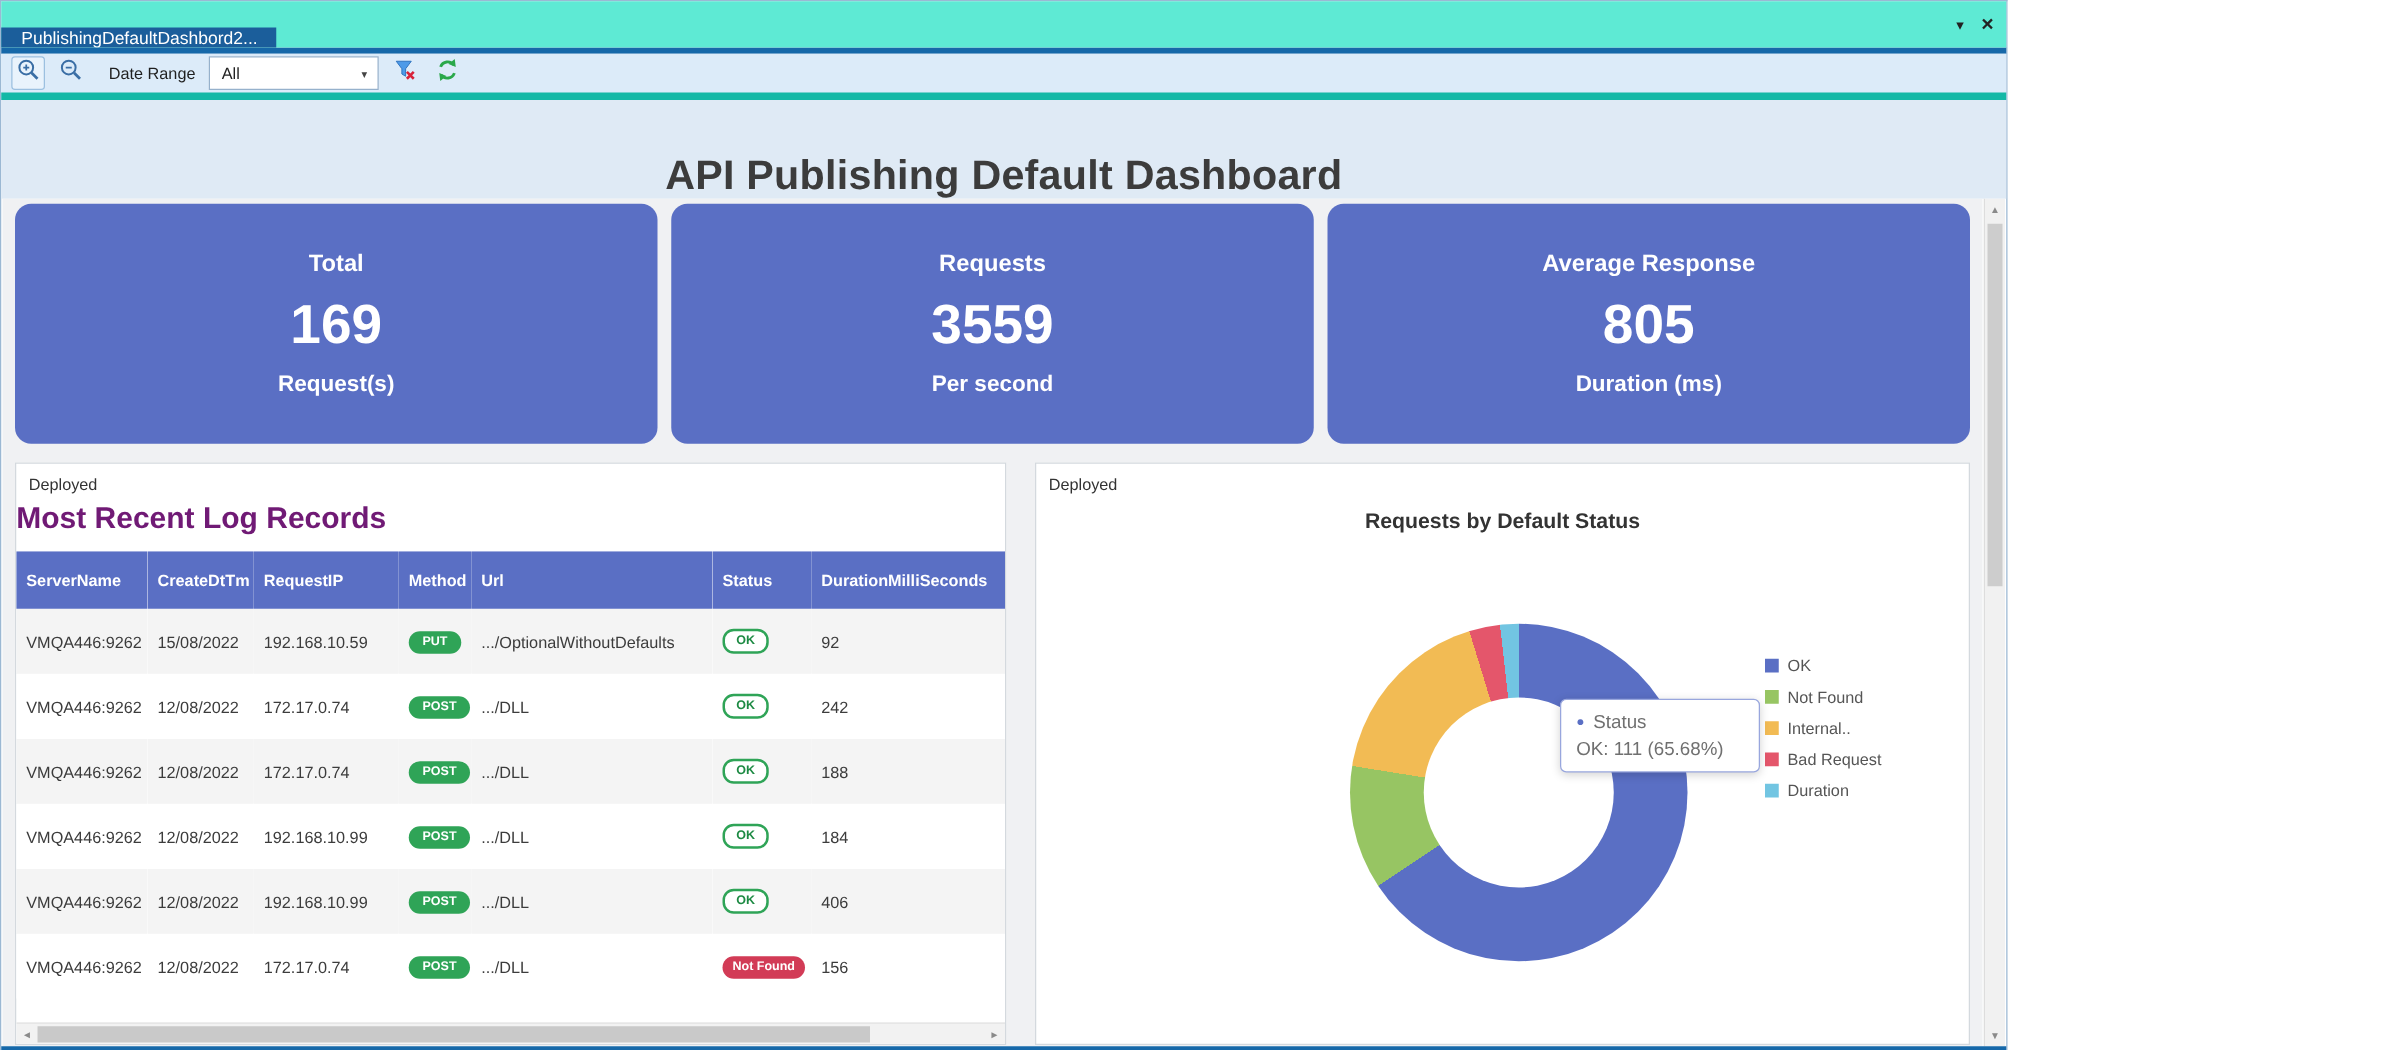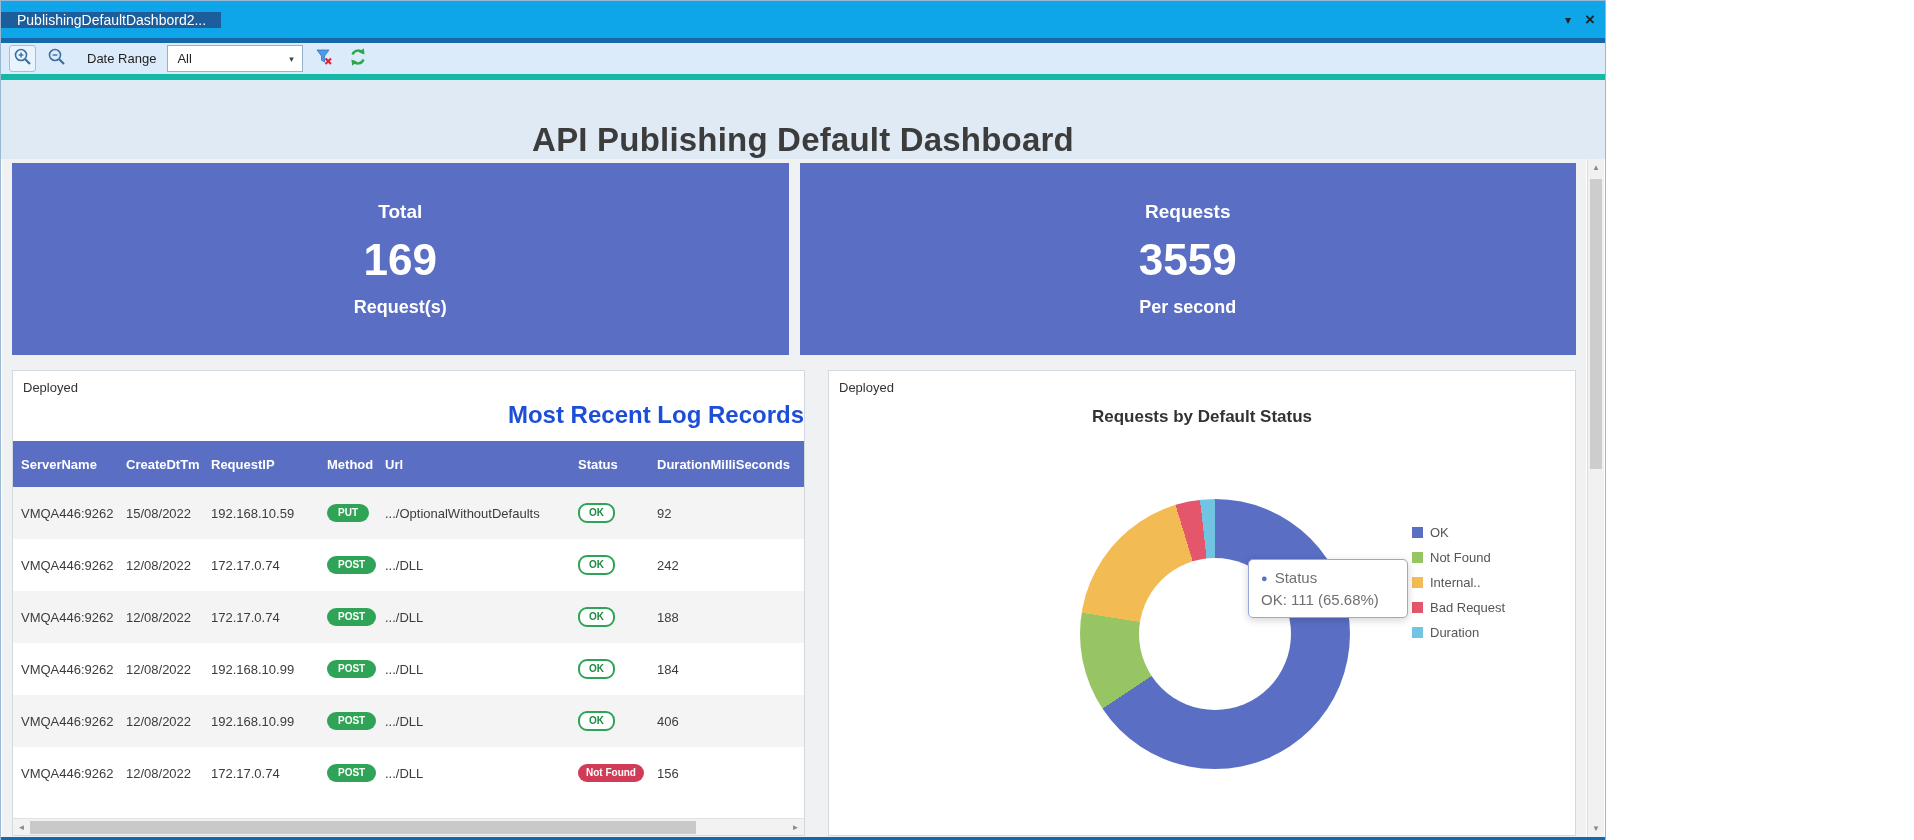--- a/index.html
+++ b/index.html
@@ -4,21 +4,21 @@
 <style>
   * { margin:0; padding:0; box-sizing:border-box; }
   html,body { width:1914px; height:840px; background:#ffffff; overflow:hidden;
               font-family:"Liberation Sans", sans-serif; }
 
   
   .window { position:absolute; left:0; top:0; width:1606px; height:840px;
             background:#fff; border:1px solid #9bb8d3; border-bottom:none; }
 
   
-  .tabstrip { height:37px; background:#0ea5e9; position:relative; display:flex; align-items:center; }
+  .tabstrip { height:37px; background:#5eead4; position:relative; display:flex; align-items:flex-end; }
   .tab.active { background:#1b5e9b; color:#fff; font-size:14px; display:flex; align-items:center;
                 padding:0 16px; max-width:220px; white-space:nowrap; overflow:hidden; cursor:default; }
   .tab-controls { position:absolute; right:10px; top:0; height:100%; display:flex; align-items:center; gap:14px; }
   .winbtn { font-size:12px; color:#222; cursor:pointer; line-height:1; }
   .winbtn.close { font-size:17px; font-weight:bold; }
   .accentbar { height:5px; background:#1668a9; }
 
   
   .toolbar { height:37px; background:#dcebf9; border-bottom:6px solid #14b8a6;
              display:flex; align-items:center; padding:0 8px; gap:7px; }
@@ -34,33 +34,33 @@
   
   .titleband { height:79px; background:#dfeaf5; display:flex; align-items:flex-end; justify-content:center; }
   .titleband h1 { font-size:33px; font-weight:bold; color:#3c3c3c; letter-spacing:.2px; }
 
   
   .content { position:absolute; top:158px; left:1px; right:19px; bottom:3px;
              background:#f0f1f3; padding:4px 10px 0 10px; overflow:hidden; }
 
   
   .kpi-row { display:flex; gap:11px; height:192px; }
-  .card { flex:1; background:#5a6fc4; border-radius:0; color:#fff; display:flex;
+  .card { flex:1; background:#5a6fc4; border-radius:13px; color:#fff; display:flex;
           flex-direction:column; align-items:center; justify-content:center; gap:15px; }
   .card .k-label { font-size:19px; font-weight:bold; }
   .card .k-value { font-size:44px; font-weight:bold; line-height:1; }
   .card .k-sub   { font-size:18px; font-weight:bold; }
 
   
   .panels { display:flex; gap:23px; margin-top:15px; height:466px; }
   .panel { background:#fff; border:1px solid #d4d9de; position:relative; overflow:hidden; }
   .panel.left  { width:793px; flex:none; }
   .panel.right { flex:1; }
   .deployed { font-size:13px; color:#333; padding:9px 10px 2px; }
-  .log-title { text-align:right; font-size:24px; font-weight:bold; color:#1d4ed8; margin:4px 0 12px; }
+  .log-title { text-align:left; font-size:24px; font-weight:bold; color:#701a75; margin:4px 0 12px; }
 
   
   .table-clip { overflow:hidden; width:100%; }
   table { border-collapse:collapse; table-layout:fixed; width:980px; font-size:13px; color:#3c3c3c; }
   thead th { background:#5a6fc4; color:#fff; font-weight:bold; text-align:left; height:46px;
              padding:0 8px; font-size:13px; white-space:nowrap; overflow:hidden; cursor:pointer; }
   tbody td { height:52px; padding:0 8px; white-space:nowrap; overflow:hidden; }
   tbody tr:nth-child(odd)  { background:#f4f4f4; }
   tbody tr:nth-child(even) { background:#ffffff; }
 
@@ -170,20 +170,25 @@
     <div class="kpi-row">
       <div class="card">
         <div class="k-label">Total</div>
         <div class="k-value">169</div>
         <div class="k-sub">Request(s)</div>
       </div>
       <div class="card">
         <div class="k-label">Requests</div>
         <div class="k-value">3559</div>
         <div class="k-sub">Per second</div>
+      </div>
+      <div class="card">
+        <div class="k-label">Average Response</div>
+        <div class="k-value">805</div>
+        <div class="k-sub">Duration (ms)</div>
       </div>
     </div>
 
     <div class="panels">
 
       <div class="panel left">
         <div class="deployed">Deployed</div>
         <div class="log-title">Most Recent Log Records</div>
         <div class="table-clip">
           <table>

